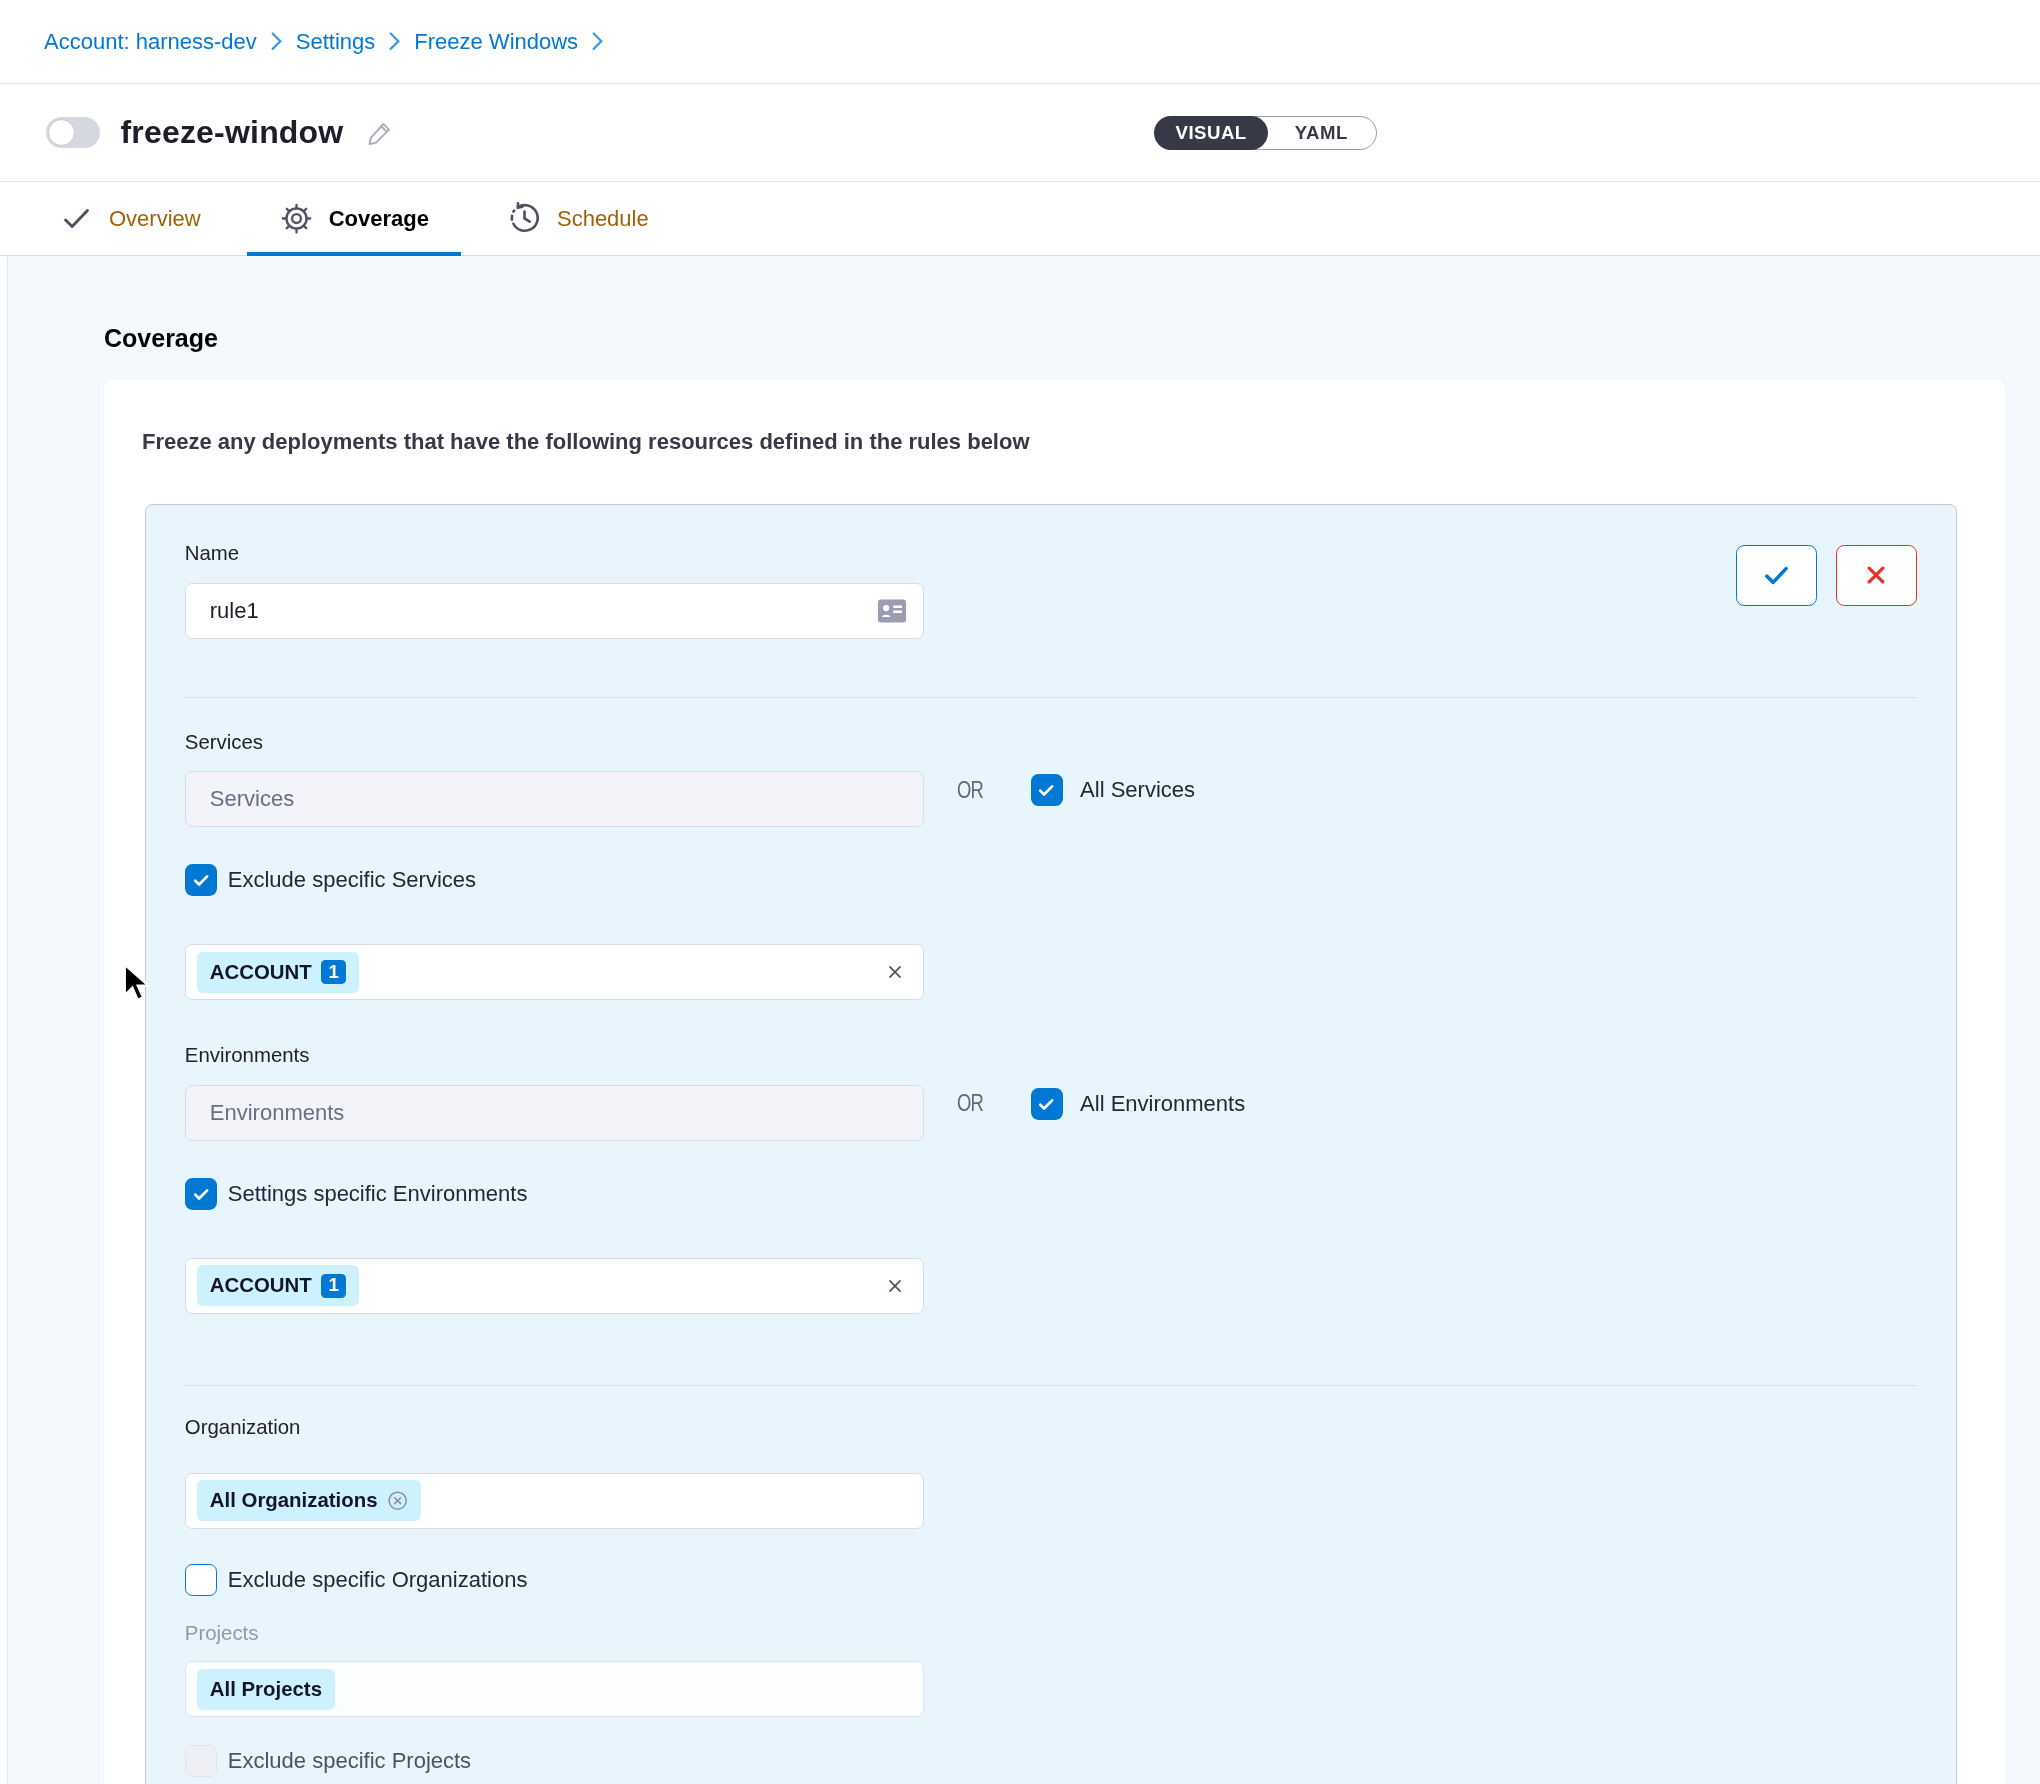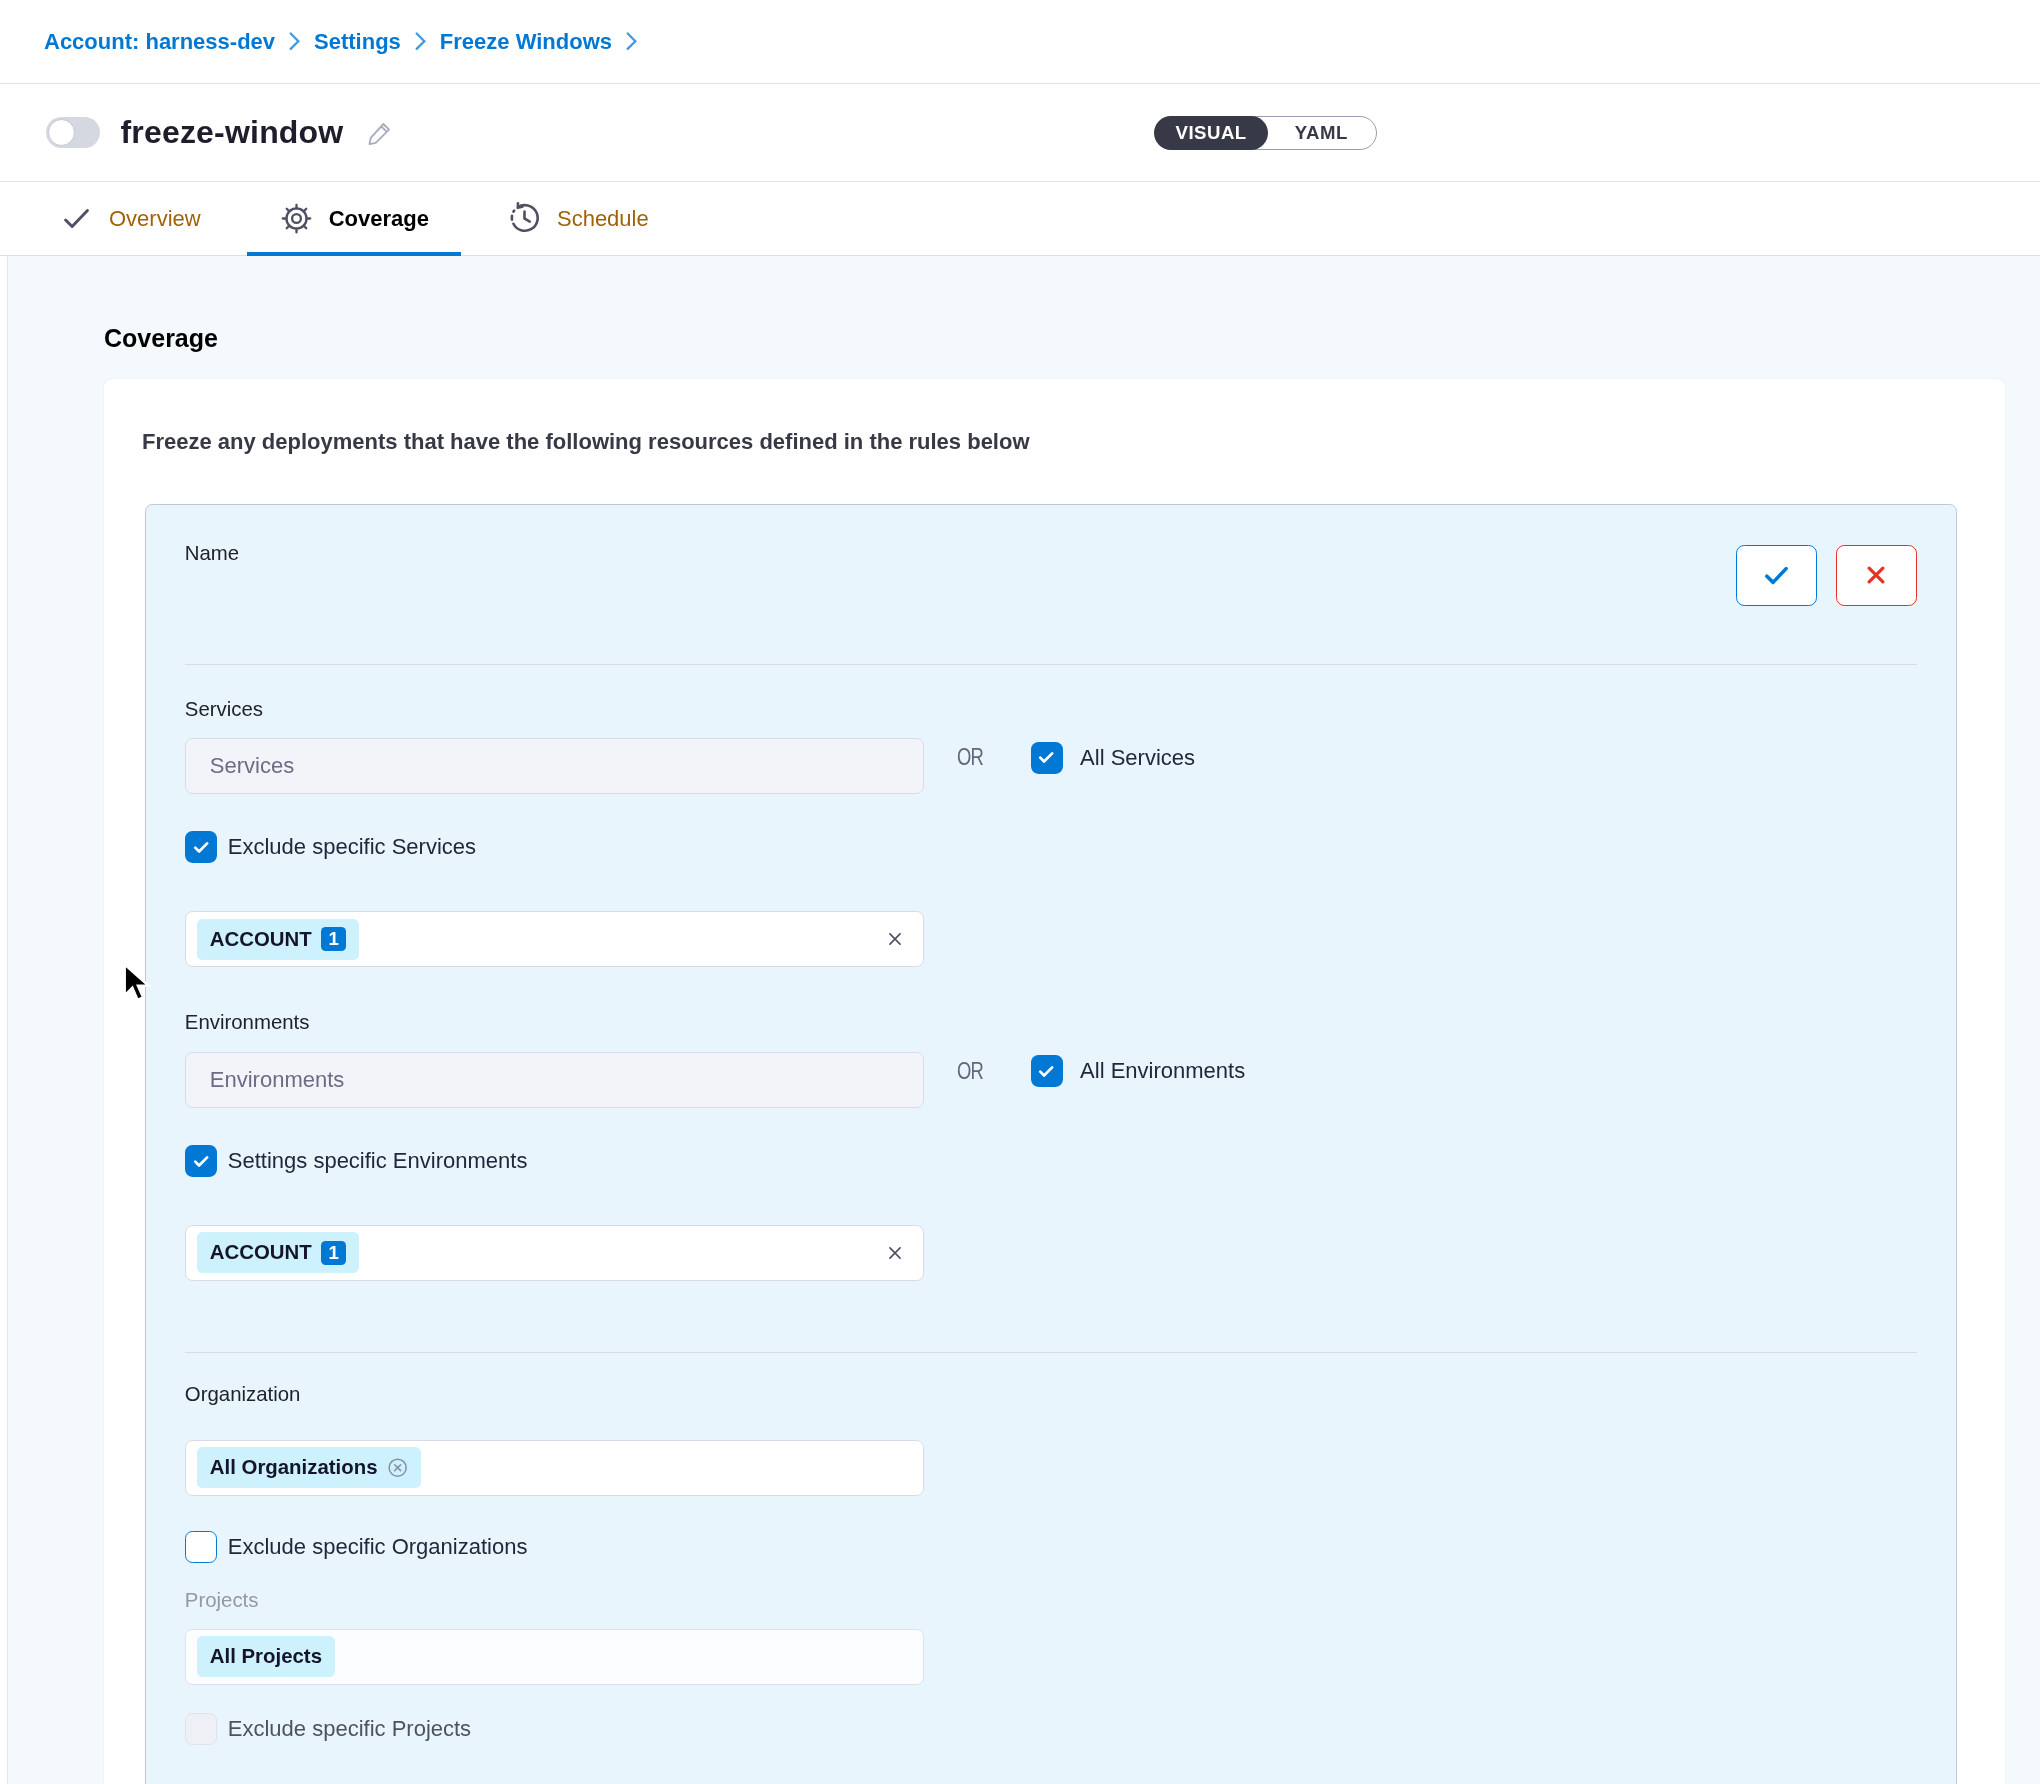--- a/index.html
+++ b/index.html
@@ -4,21 +4,21 @@
 <style>
   * { margin:0; padding:0; box-sizing:border-box; }
   html,body { background:#fff; }
   body { font-family:"Liberation Sans","DejaVu Sans",sans-serif; color:#22222a; }
   .screen { position:relative; width:2041px; height:1785px; overflow:hidden; background:#fff; }
 
   
   .breadcrumb-bar { height:84px; display:flex; align-items:center; padding-left:44px; background:#fff;
                     border-bottom:0.9px solid #e1e2ec; }
   .crumbs { display:flex; align-items:center; gap:13px; font-size:22px; color:#0278d5; }
-  .crumb { cursor:pointer;font-weight:bold; }
+  .crumb { cursor:pointer; }
   .crumb-sep { display:flex; align-items:center; opacity:.75; }
 
   
   .title-bar { position:relative; height:98px; display:flex; align-items:center; padding-left:46px;
                background:#fff; border-bottom:0.9px solid #e1e2ec;text-align:right; }
   .toggle { width:54px; height:31px; border-radius:927px; background:#d5d8e1; position:relative; flex:none; }
   .toggle .knob { position:absolute; left:1.9px; top:1.9px; width:27px; height:27px; border-radius:50%;
                   background:#fff; border:0.9px solid #c3c6d2; }
   .page-title { margin-left:20.4px; font-size:32px; font-weight:700; color:#1d1d2b; letter-spacing:0.2px; }
   .edit-icon { margin-left:22px; display:flex; }
@@ -176,20 +176,32 @@
     <h2 class="section-title">Coverage</h2>
 
     <div class="card">
       <div class="instruction">Freeze any deployments that have the following resources defined in the rules below</div>
 
       <div class="rule-card">
 
         <div class="rule-header">
           <div>
             <label class="field-label">Name</label>
+            <div class="text-input">
+              <input type="text" value="rule1" style="">
+              <span class="input-icon">
+                <svg width="30" height="25" viewBox="0 0 24 20">
+                  <rect x="0.8" y="0.8" width="22.4" height="18.4" rx="2.6" fill="#9b9cb0"></rect>
+                  <circle cx="7.3" cy="7.6" r="2.5" fill="#fff"></circle>
+                  <path d="M3.9 14.8c.5-2.4 6.3-2.4 6.8 0z" fill="#fff"></path>
+                  <rect x="13" y="5.6" width="7" height="2" fill="#fff"></rect>
+                  <rect x="13" y="9.6" width="7" height="2" fill="#fff"></rect>
+                </svg>
+              </span>
+            </div>
           </div>
           <div class="rule-actions">
             <div class="icon-btn confirm">
               <svg width="33" height="33" viewBox="0 0 24 24" fill="none" stroke="#0278d5" stroke-width="2.6" stroke-linecap="round" stroke-linejoin="round">
                   <path d="M5 12.5l4.5 4.5L19 7"></path>
                 </svg>
             </div>
             <div class="icon-btn delete">
               <svg width="30" height="30" viewBox="0 0 24 24" fill="none" stroke="#e43326" stroke-width="2.6" stroke-linecap="round">
                   <path d="M6.5 6.5l11 11M17.5 6.5l-11 11"></path>

